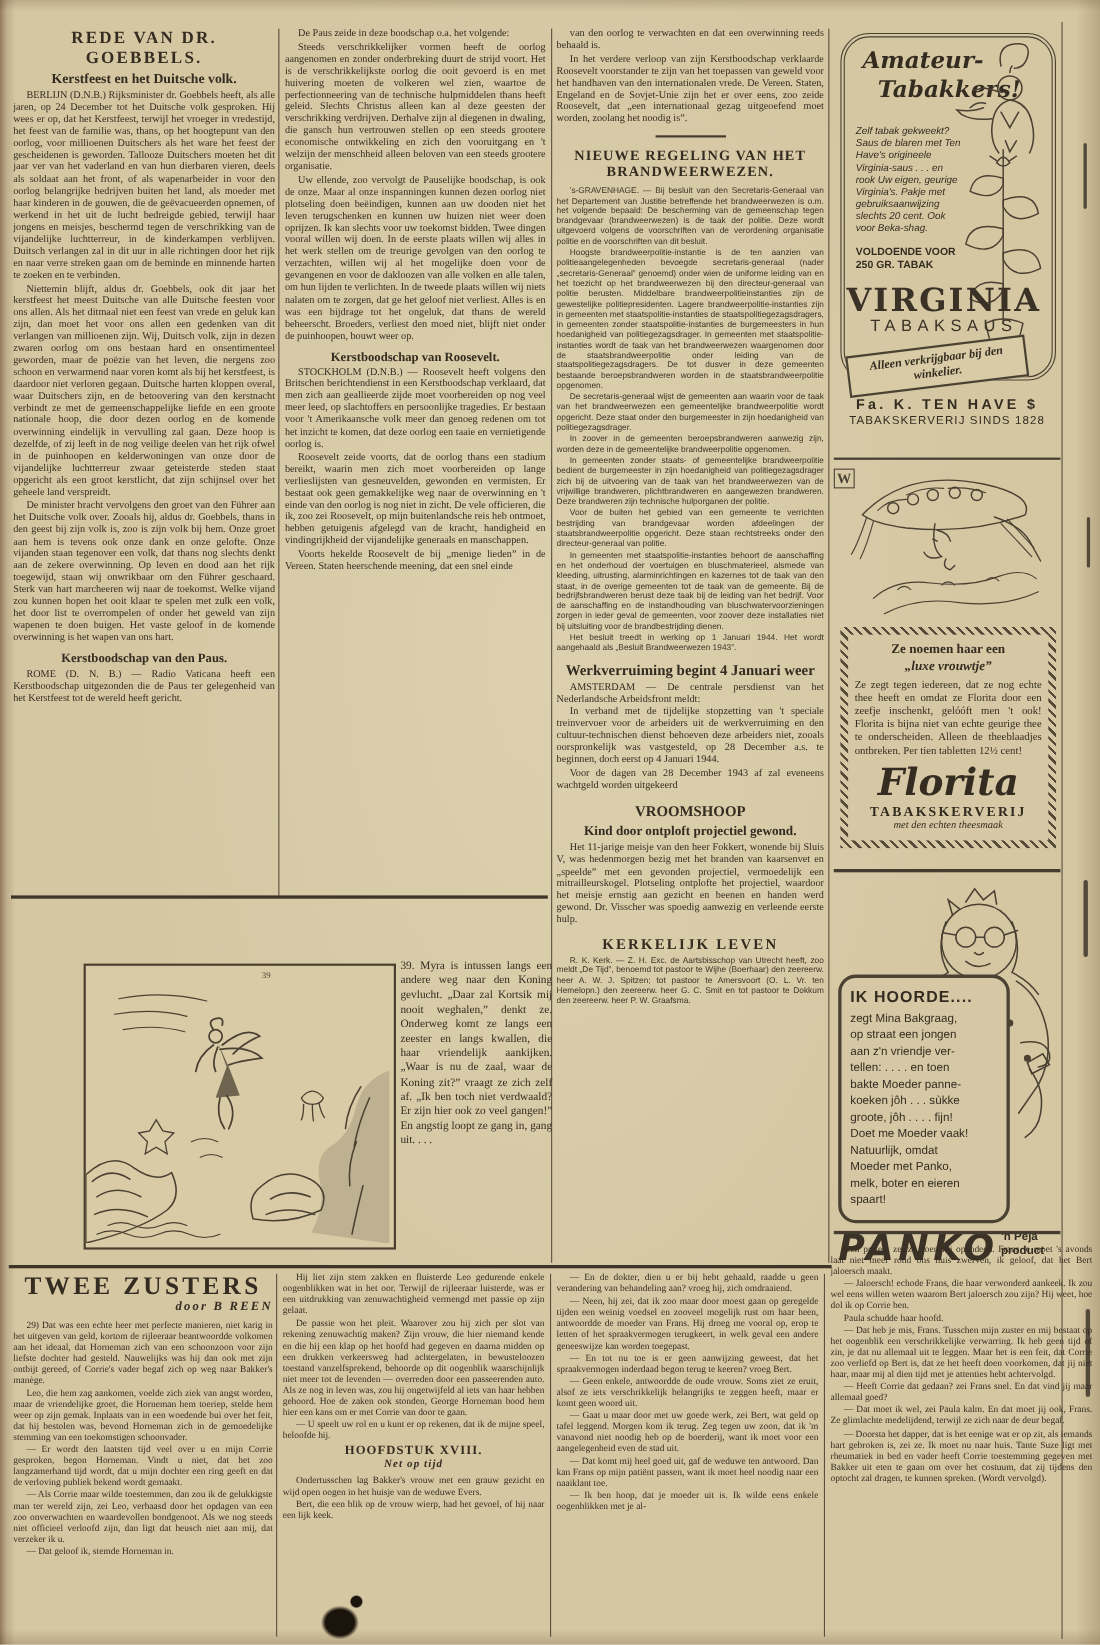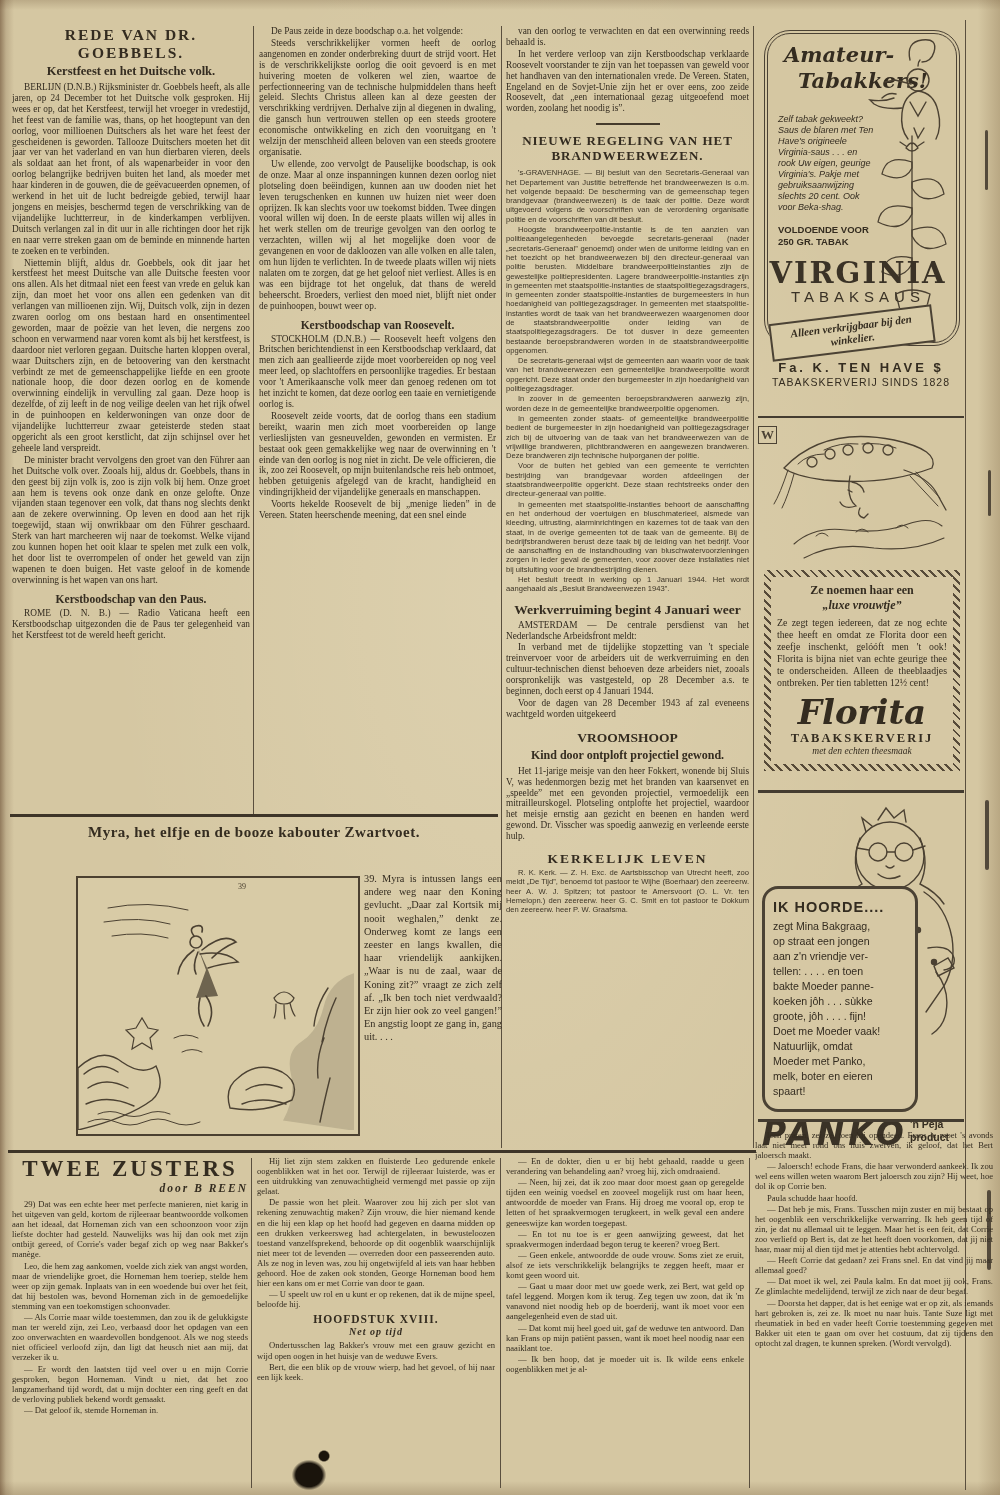--- a/index.html
+++ b/index.html
@@ -155,21 +155,20 @@
         <p class="para">Het 11-jarige meisje van den heer Fokkert, wonende bij Sluis V, was hedenmorgen bezig met het branden van kaarsenvet en „speelde” met een gevonden projectiel, vermoedelijk een mitrailleurskogel. Plotseling ontplofte het projectiel, waardoor het meisje ernstig aan gezicht en beenen en handen werd gewond. Dr. Visscher was spoedig aanwezig en verleende eerste hulp.</p>
       </div>
     <h2 class="news-head" style="letter-spacing:2px;margin-top:9px;margin-bottom:1px;">KERKELIJK LEVEN</h2>
     <div class="small-wrap">
         <p class="para">R. K. Kerk. — Z. H. Exc. de Aartsbisschop van Utrecht heeft, zoo meldt „De Tijd”, benoemd tot pastoor te Wijhe (Boerhaar) den zeereerw. heer A. W. J. Spitzen; tot pastoor te Amersvoort (O. L. Vr. ten Hemelopn.) den zeereerw. heer G. C. Smit en tot pastoor te Dokkum den zeereerw. heer P. W. Graafsma.</p>
       </div>
   </section>
 
   <section class="comic">
     <div class="comic-rule"></div>
-    <h2 class="comic-head">Myra, het elfje en de booze kabouter Zwartvoet.</h2>
     <div class="comic-panel">
       <span class="panel-no">39</span>
       <svg width="276" height="252" viewBox="0 0 276 252">
 
         <path class="sk" stroke-width="1" d="M30,30 q40,-8 80,2 M26,44 q36,-6 66,2 M34,58 q30,-5 56,2"></path>
 
         <g class="sk" stroke-width="1.6">
           <circle cx="118" cy="64" r="6"></circle>
           <path d="M116,58 q-6,-8 2,-10 q8,-2 6,6"></path>
           <path d="M120,70 L128,92 L118,120 L140,118 L130,92 Z" fill="#4b4132" stroke="none" opacity=".75"></path>
@@ -332,22 +331,22 @@
     <div class="vrule" style="left:251px;top:8px;height:330px;"></div>
     <div class="vrule" style="left:500px;top:8px;height:330px;"></div>
     <div class="vrule" style="left:749px;top:8px;height:330px;"></div>
 
     <div class="scol s1">
       <h2 class="serial-title">TWEE ZUSTERS</h2>
       <p class="serial-byline">door B REEN</p>
       <div>
           <p class="para">29) Dat was een echte heer met perfecte manieren, niet karig in het uitgeven van geld, kortom de rijleeraar beantwoordde volkomen aan het ideaal, dat Horneman zich van een schoonzoon voor zijn liefste dochter had gesteld. Nauwelijks was hij dan ook met zijn ontbijt gereed, of Corrie's vader begaf zich op weg naar Bakker's manège.</p>
           <p class="para">Leo, die hem zag aankomen, voelde zich ziek van angst worden, maar de vriendelijke groet, die Horneman hem toeriep, stelde hem weer op zijn gemak. Inplaats van in een woedende bui over het feit, dat hij bestolen was, bevond Horneman zich in de gemoedelijke stemming van een toekomstigen schoonvader.</p>
+          <p class="para">— Er wordt den laatsten tijd veel over u en mijn Corrie gesproken, begon Horneman. Vindt u niet, dat het zoo langzamerhand tijd wordt, dat u mijn dochter een ring geeft en dat de verloving publiek bekend wordt gemaakt.</p>
           <p class="para">— Als Corrie maar wilde toestemmen, dan zou ik de gelukkigste man ter wereld zijn, zei Leo, verbaasd door het opdagen van een zoo onverwachten en waardevollen bondgenoot. Als we nog steeds niet officieel verloofd zijn, dan ligt dat heusch niet aan mij, dat verzeker ik u.</p>
-          <p class="para">— Er wordt den laatsten tijd veel over u en mijn Corrie gesproken, begon Horneman. Vindt u niet, dat het zoo langzamerhand tijd wordt, dat u mijn dochter een ring geeft en dat de verloving publiek bekend wordt gemaakt.</p>
           <p class="para">— Dat geloof ik, stemde Horneman in.</p>
         </div>
     </div>
     <div class="scol s2">
       <div>
           <p class="para">Hij liet zijn stem zakken en fluisterde Leo gedurende enkele oogenblikken wat in het oor. Terwijl de rijleeraar luisterde, was er een uitdrukking van zenuwachtigheid vermengd met passie op zijn gelaat.</p>
           <p class="para">De passie won het pleit. Waarover zou hij zich per slot van rekening zenuwachtig maken? Zijn vrouw, die hier niemand kende en die hij een klap op het hoofd had gegeven en daarna midden op een drukken verkeersweg had achtergelaten, in bewusteloozen toestand vanzelfsprekend, behoorde op dit oogenblik waarschijnlijk niet meer tot de levenden — overreden door een passeerenden auto. Als ze nog in leven was, zou hij ongetwijfeld al iets van haar hebben gehoord. Hoe de zaken ook stonden, George Horneman bood hem hier een kans om er met Corrie van door te gaan.</p>
           <p class="para">— U speelt uw rol en u kunt er op rekenen, dat ik de mijne speel, beloofde hij.</p>
         </div>
       <h3 class="chap-head">HOOFDSTUK XVIII.</h3>

